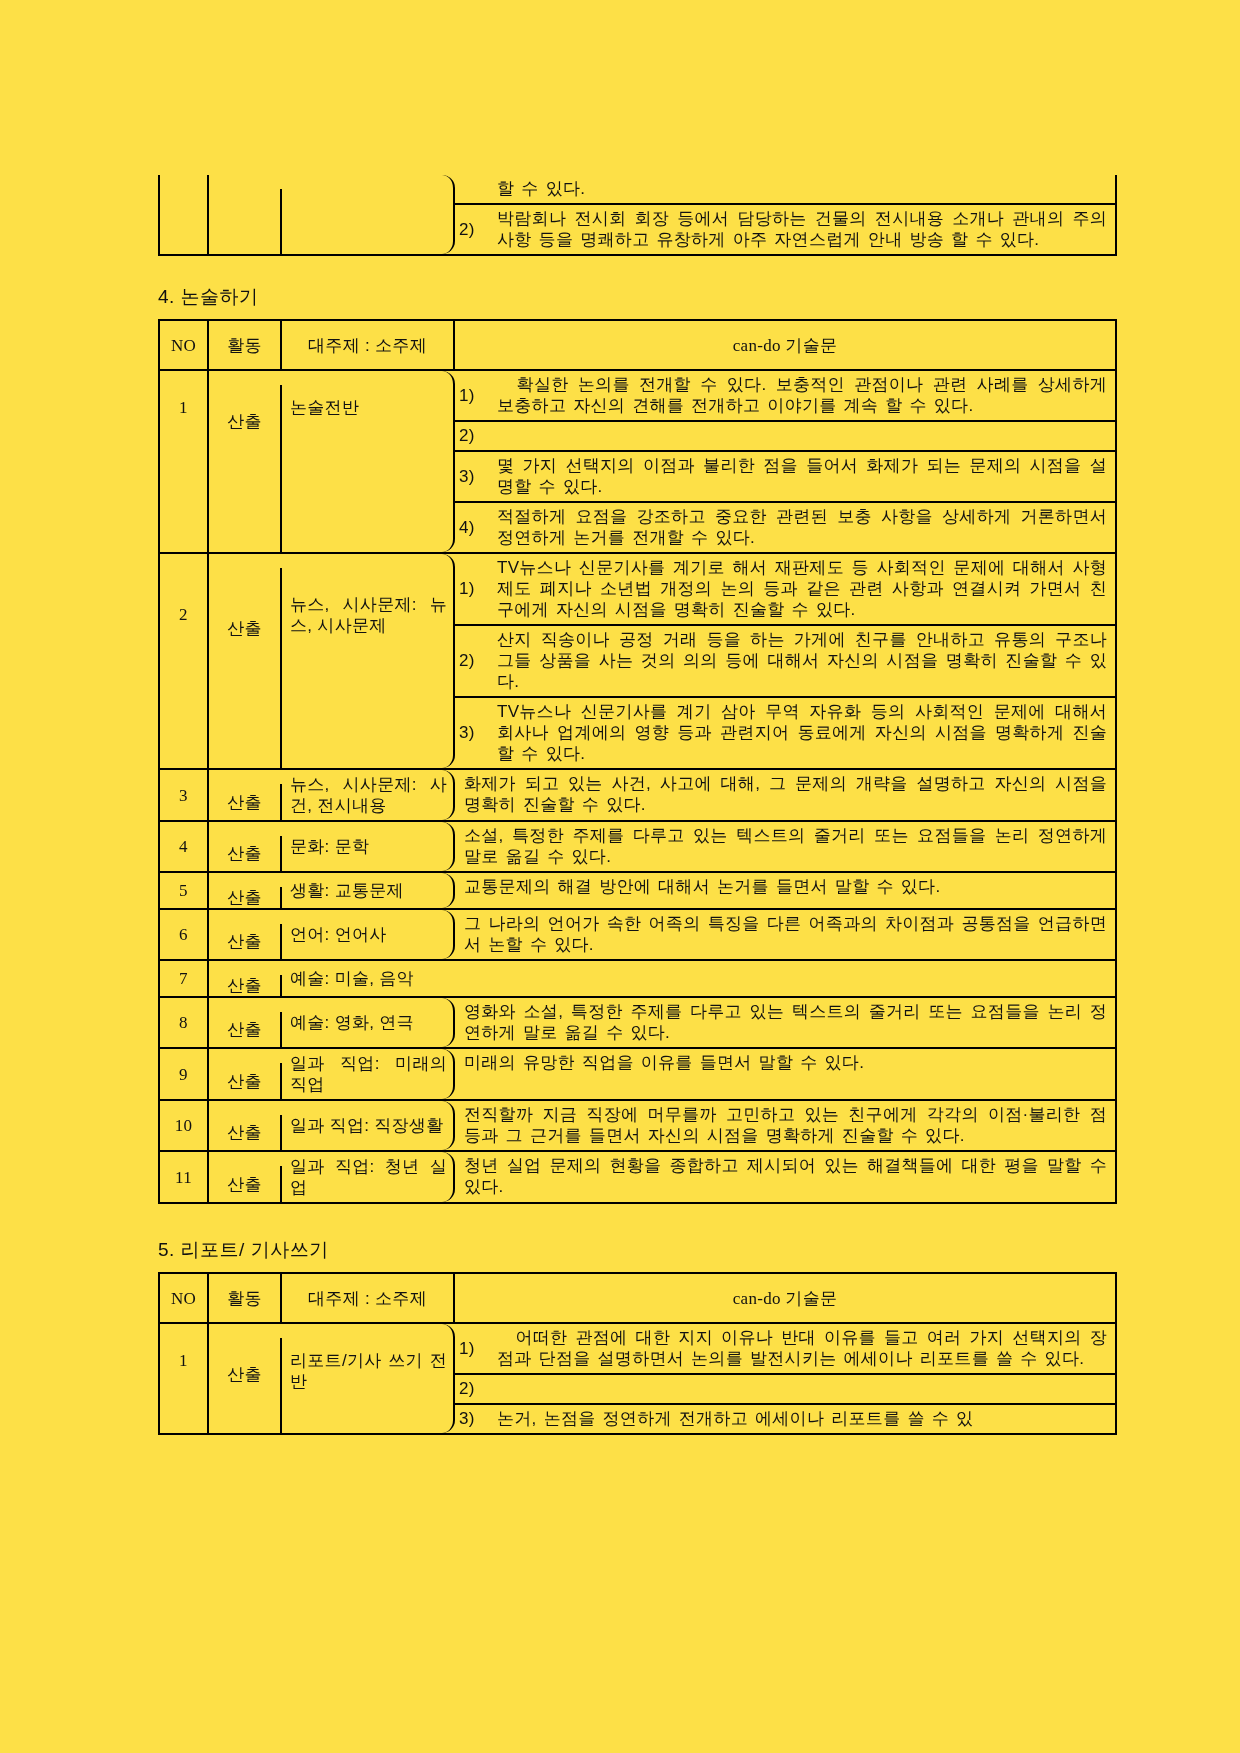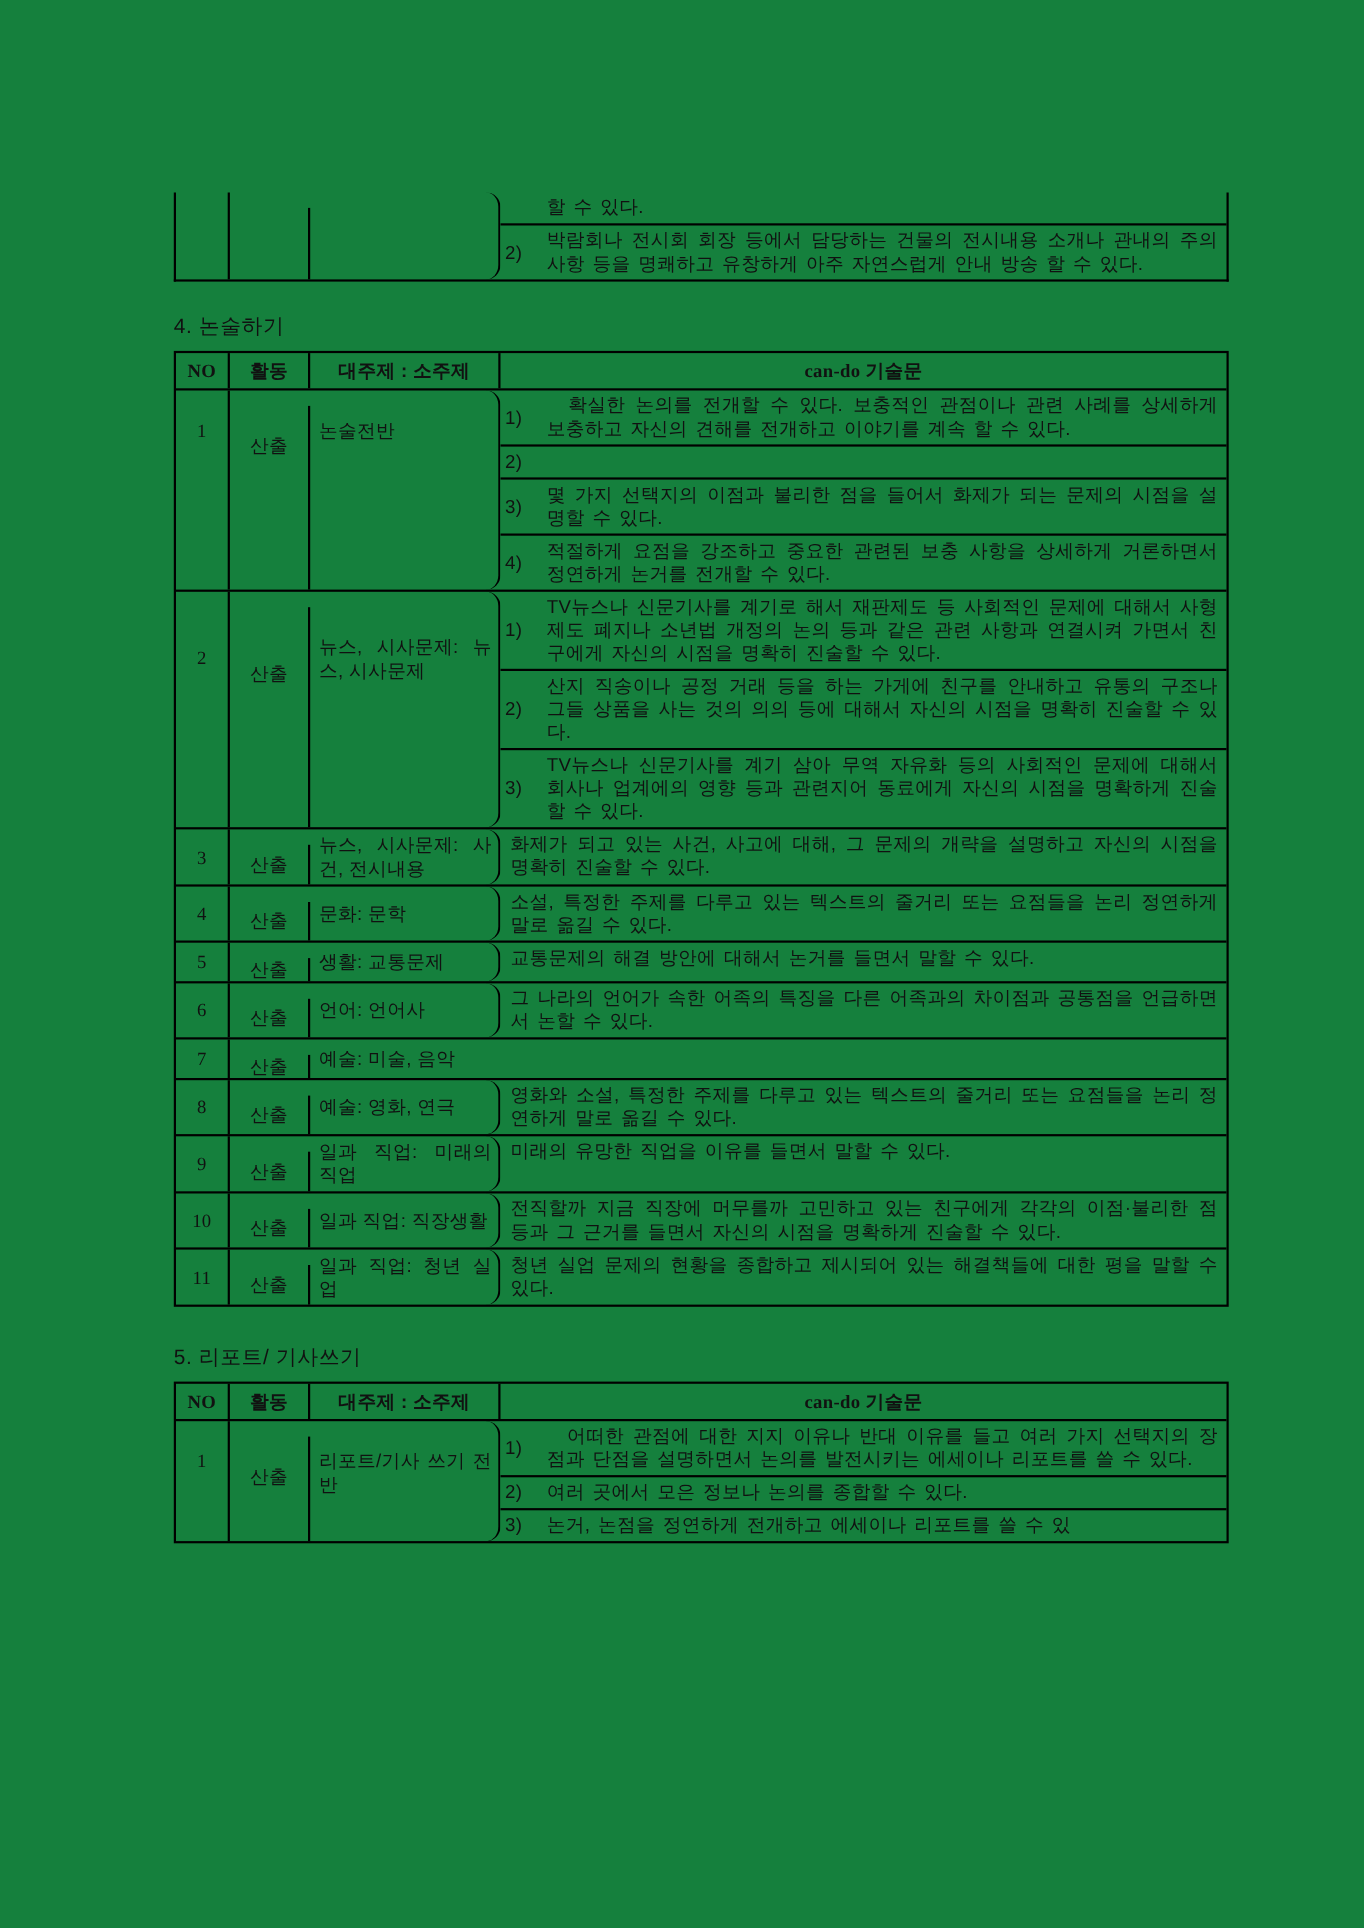--- a/index.html
+++ b/index.html
@@ -1,19 +1,19 @@
 <!DOCTYPE html>
 <html><head>
 <meta charset="utf-8">
 <style>
   html,body{margin:0;padding:0;background:#fff;}
   .page{
     position:relative;
     width:1240px;height:1753px;
-    background:#15803d;
+    background:#fde047;
     font-family:"Liberation Sans","DejaVu Sans",sans-serif;
     color:#111;
     overflow:hidden;
   }
   .content{
     position:absolute;
     left:158px;top:175px;
     width:959px;
   }
   
@@ -75,23 +75,22 @@
     text-align:justify;
     font-size:17px;line-height:21px;
     letter-spacing:0.3px;
     word-spacing:2px;
   }
   .item.no-num{padding-left:9px;}
   .item.no-num .txt{align-self:center;}
   
   .trow.head .cell{
     display:flex;align-items:center;justify-content:center;
-    height:32px;
+    height:48px;
     padding:0;
-    font-weight:bold;
   }
   .serif{font-family:"Liberation Serif","DejaVu Serif",serif;}
   
   .sec-heading{
     font-size:19px;
     font-weight:normal;
     letter-spacing:0.5px;
     margin:0 0 9px 0;
   }
   .gap-a{height:28px;}
@@ -287,21 +286,20 @@
         <div class="cell c-no">1</div>
         <div class="cell c-act">산출</div>
         <div class="cell c-topic">리포트/기사 쓰기 전반</div>
         <div class="cell c-cando">
           <div class="item">
             <span class="num">1)</span>
             <span class="txt">　어떠한 관점에 대한 지지 이유나 반대 이유를 들고 여러 가지 선택지의 장점과 단점을 설명하면서 논의를 발전시키는 에세이나 리포트를 쓸 수 있다.</span>
           </div>
           <div class="item">
             <span class="num">2)</span>
-            <span class="txt">여러 곳에서 모은 정보나 논의를 종합할 수 있다.</span>
           </div>
           <div class="item">
             <span class="num">3)</span>
             <span class="txt">논거, 논점을 정연하게 전개하고 에세이나 리포트를 쓸 수 있</span>
           </div>
         </div>
       </div>
     </div>
 
   </div>

